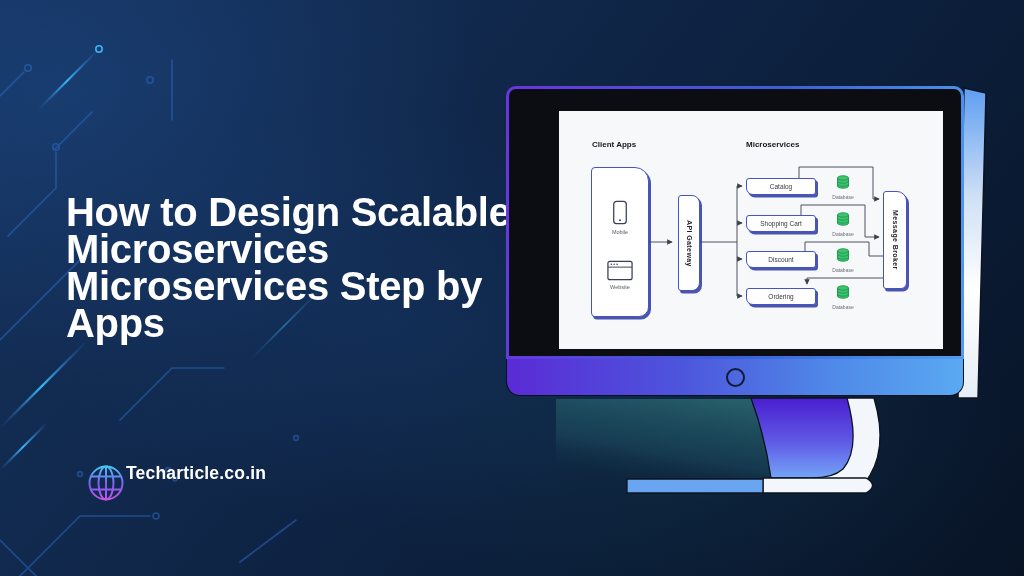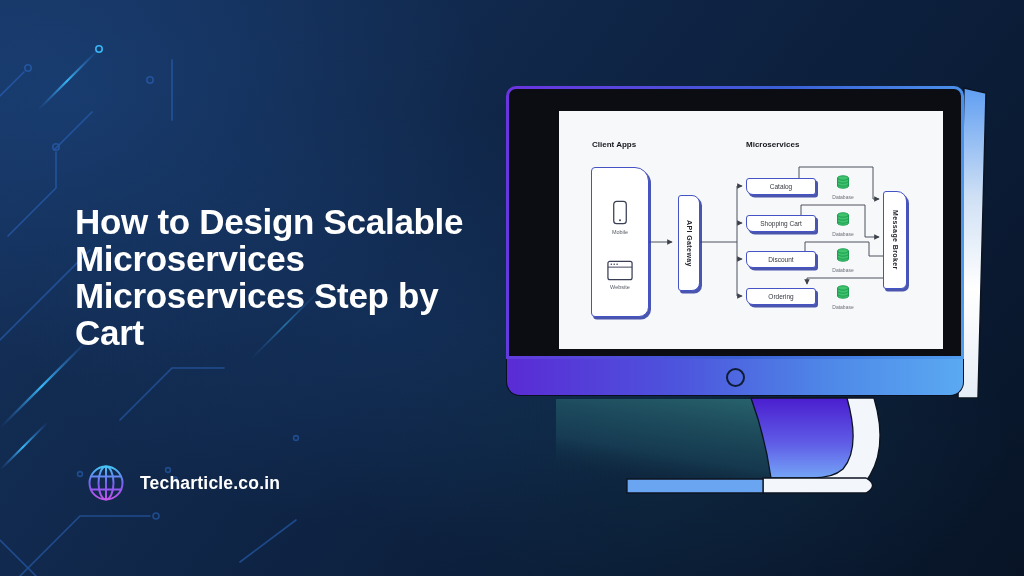--- a/index.html
+++ b/index.html
@@ -15,21 +15,21 @@
   .decor{position:absolute;left:0;top:0;width:1024px;height:576px;pointer-events:none;}
 
   
   .headline{
     position:absolute;left:58px;top:186px;width:480px;
     color:#ffffff;font-weight:bold;font-size:35px;line-height:37px;letter-spacing:-.3px;
   }
   .headline span{display:block;}
 
   
-  .brand{position:absolute;left:86px;top:463px;display:flex;align-items:center;gap:14px;}
+  .brand{position:absolute;left:86px;top:463px;display:flex;align-items:flex-start;}
   .brand-name{color:#ffffff;font-weight:bold;font-size:17.5px;letter-spacing:.2px;}
 
   
   .monitor-body{position:absolute;left:506px;top:86px;width:458px;height:312px;}
   .bezel-frame{
     height:273px;box-sizing:border-box;padding:3px;
     background:linear-gradient(100deg,#6b34e0 0%,#3a5fd6 55%,#4f9df0 100%);
     border-radius:10px 10px 0 0;
   }
   .bezel{position:relative;height:100%;background:#0b0d13;border-radius:7px 7px 0 0;}
@@ -132,25 +132,25 @@
     <path d="M556 399 L846 399 L770 479 L556 479 Z" fill="url(#tealGrad)"></path>
 
     <polygon points="964,88 986,93 978,398 958,398" fill="url(#edgeGrad)" stroke="#0c1422" stroke-width="1.5"></polygon>
 
     <path d="M792 398 L874 398 Q890 452 864 484 L788 484 Z" fill="#f3f6fb" stroke="#0c1422" stroke-width="1.4"></path>
     <path d="M751 398 L847 398 Q861 448 843 469 Q833 478 812 478 L771 478 Q765 436 751 398 Z" fill="url(#standGrad)" stroke="#0c1422" stroke-width="1.3"></path>
     <path d="M763 478 H866 Q879 485.5 866 493 H763 Z" fill="#f3f6fb" stroke="#0c1422" stroke-width="1.3"></path>
     <path d="M627 479 H763 V493 H627 Z" fill="#69a5f1" stroke="#0c1422" stroke-width="1.3"></path>
   </svg>
 
-  <h1 class="headline" style="margin:17px;font-size:35px;">
+  <h1 class="headline" style="margin:8px;font-size:40px;">
     <span>How to Design Scalable</span>
     <span>Microservices</span>
     <span>Microservices Step by</span>
-    <span>Cart</span>
+    <span>Apps</span>
   </h1>
 
   <div class="brand">
     <svg width="40" height="40" viewBox="0 0 40 40">
       <defs>
         <linearGradient id="globeGrad" x1="0" y1="0" x2="0" y2="1">
           <stop offset="0" stop-color="#45c4f5"></stop>
           <stop offset=".55" stop-color="#7d5cf0"></stop>
           <stop offset="1" stop-color="#c157e8"></stop>
         </linearGradient>

